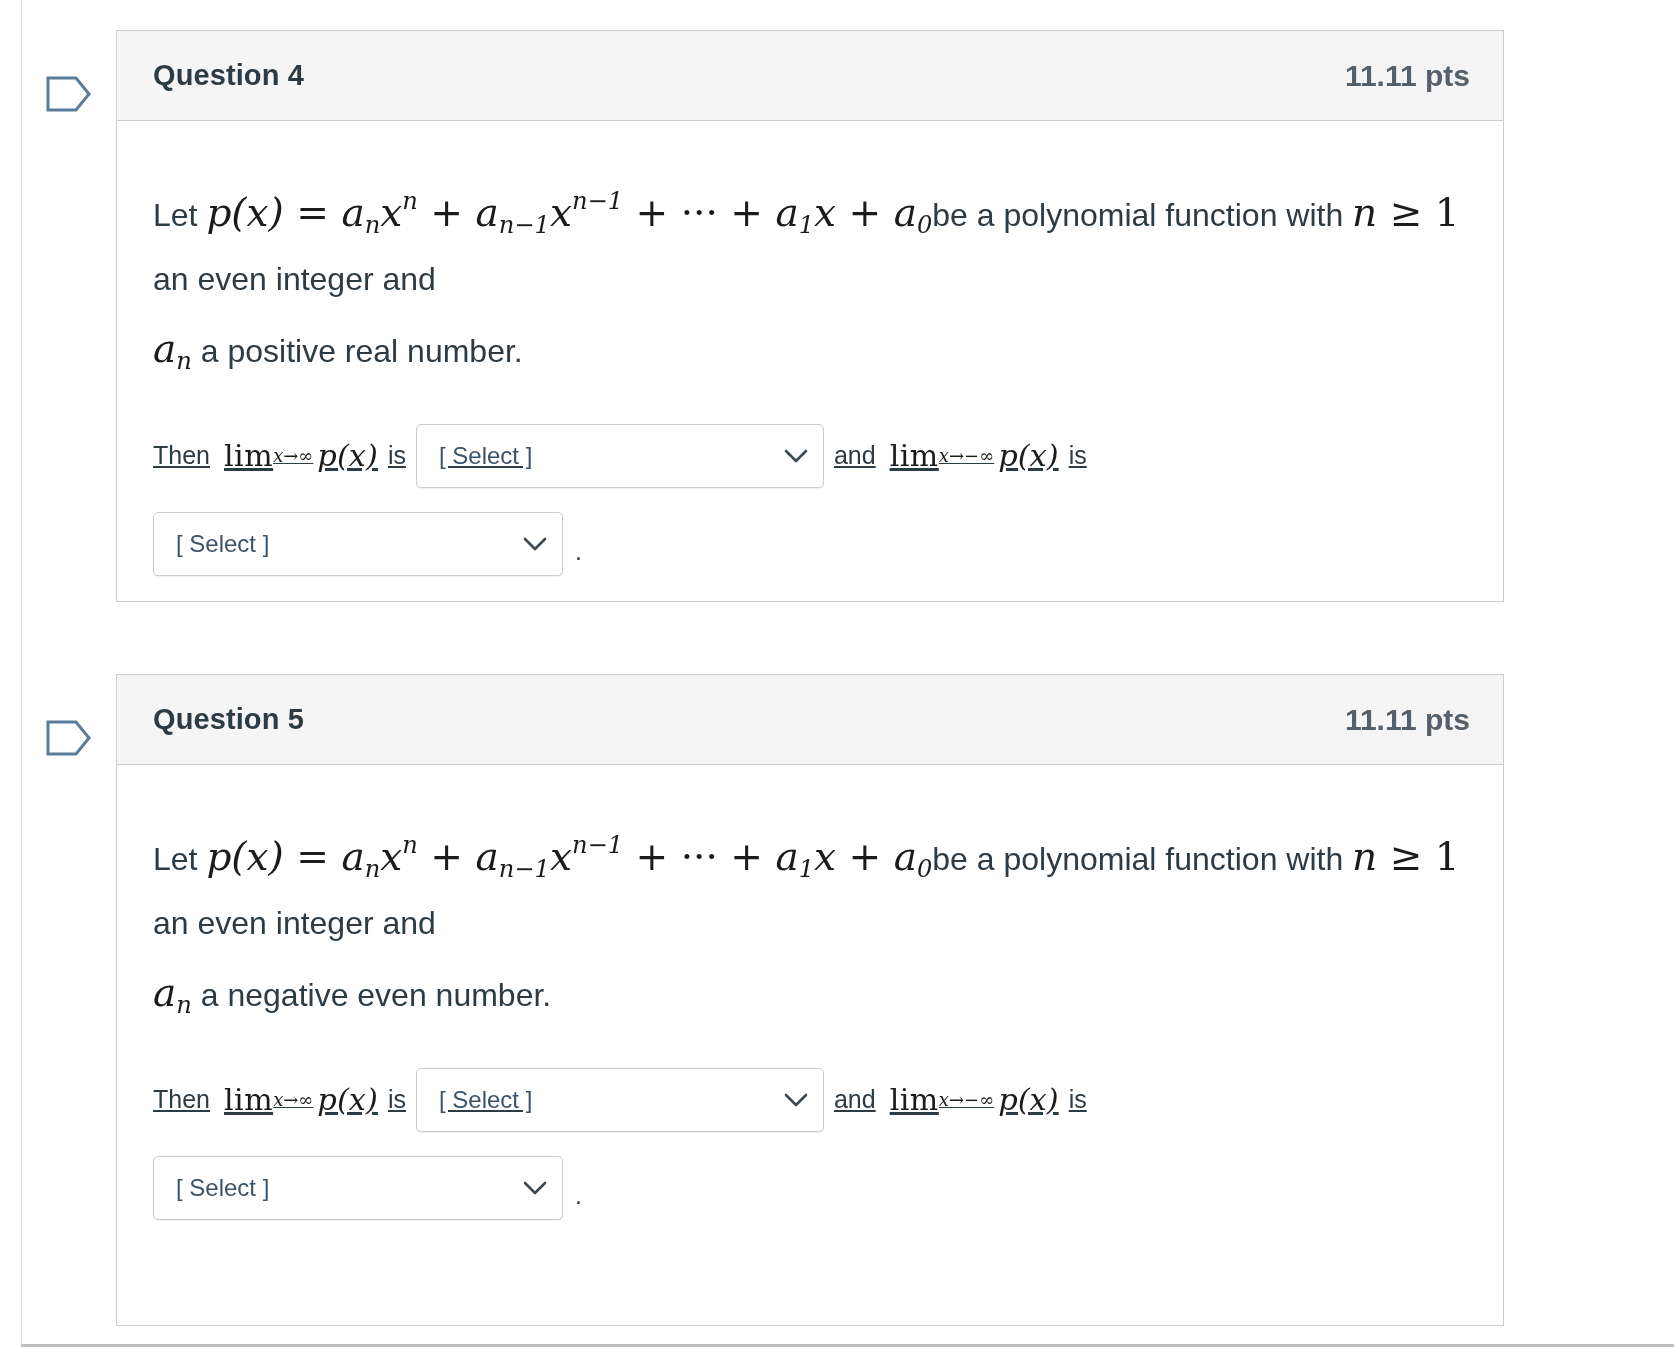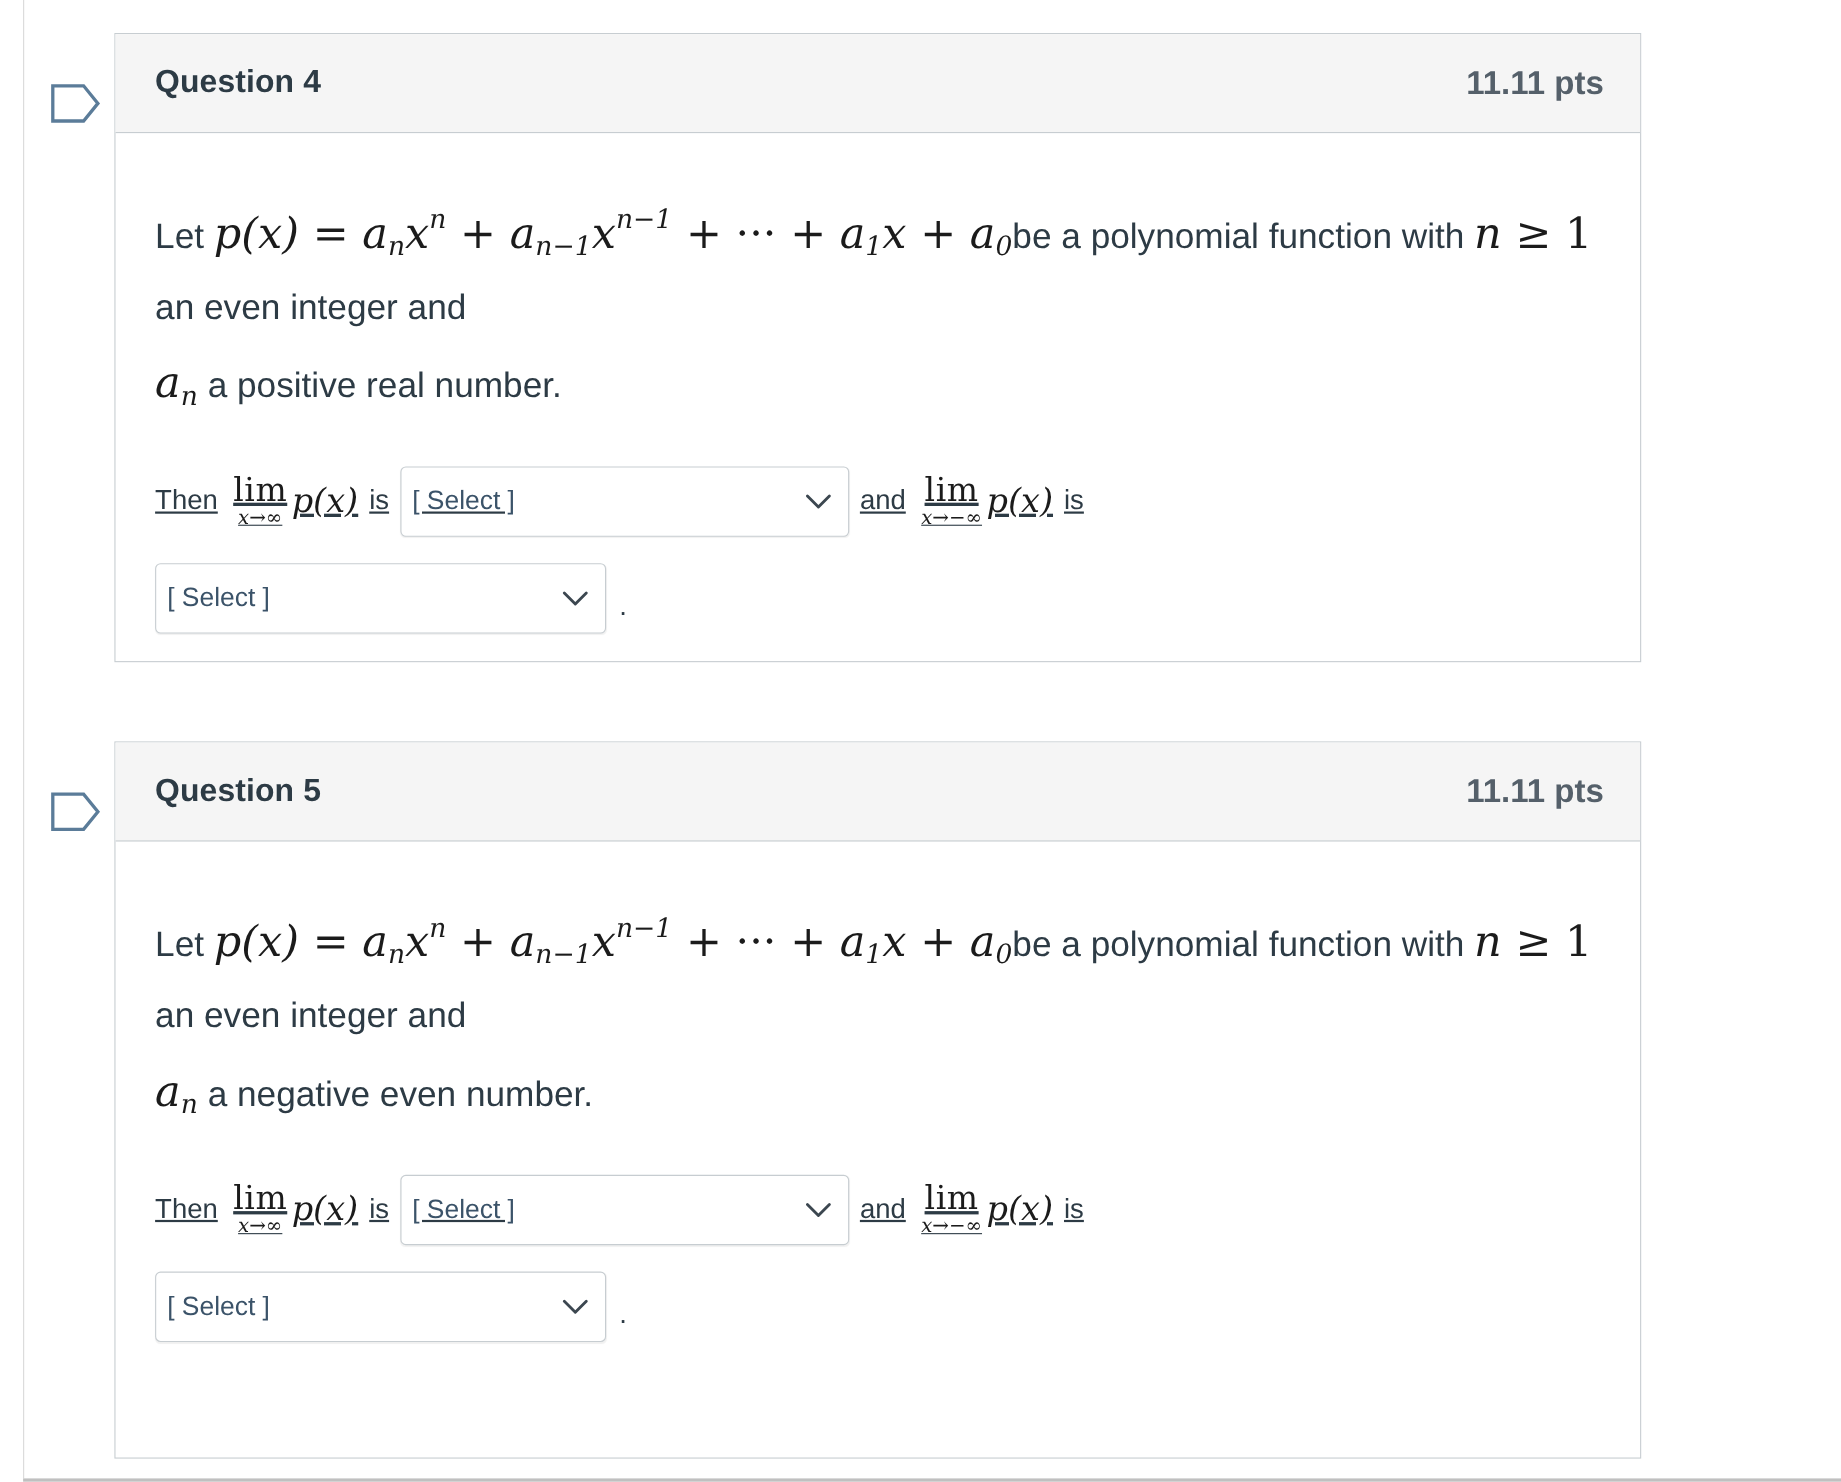--- a/index.html
+++ b/index.html
@@ -48,21 +48,21 @@
     width: 46px;
     height: 44px;
     display: flex;
     align-items: center;
     justify-content: flex-start;
   }
   .flag-icon-wrap svg { display: block; }
 
   .q-card {
     position: absolute;
-    left: 104px;
+    left: 116px;
     width: 1388px;
     box-sizing: border-box;
     border: 1px solid #c7cdd1;
     background: #ffffff;
   }
   .q-header {
     box-sizing: border-box;
     height: 90px;
     background: #f5f5f5;
     border-bottom: 1px solid #c7cdd1;
@@ -108,21 +108,21 @@
   }
   sub.m { vertical-align: -0.28em; }
   sup.m { vertical-align: 0.72em; }
 
   .line1 { margin: 0; }
   .line2 { margin: 4px 0 0 0; }
 
   
   .limop {
     display: inline-flex;
-    flex-direction: column;
+    flex-direction: row;
     align-items: center;
     vertical-align: -0.52em;
     font-family: "DejaVu Serif", "Liberation Serif", serif;
     color: #1b1b1b;
     margin: 0 4px;
     line-height: 1;
   }
   .limop .limword {
     font-style: normal;
     font-size: 30px;
@@ -149,21 +149,21 @@
 
   .select-box {
     box-sizing: border-box;
     height: 64px;
     border: 1px solid #c7cdd1;
     border-radius: 5px;
     background: #ffffff;
     display: inline-flex;
     align-items: center;
     justify-content: space-between;
-    padding: 0 14px 0 10px;
+    padding: 0 14px 0 22px;
     box-shadow: 0 1px 1px rgba(0,0,0,0.06);
     cursor: pointer;
   }
   .select-box.wide { width: 408px; }
   .select-box.narrow { width: 410px; }
   .select-label {
     font-size: 24px;
     color: #3b5369;
     font-family: "Liberation Sans", sans-serif;
   }

